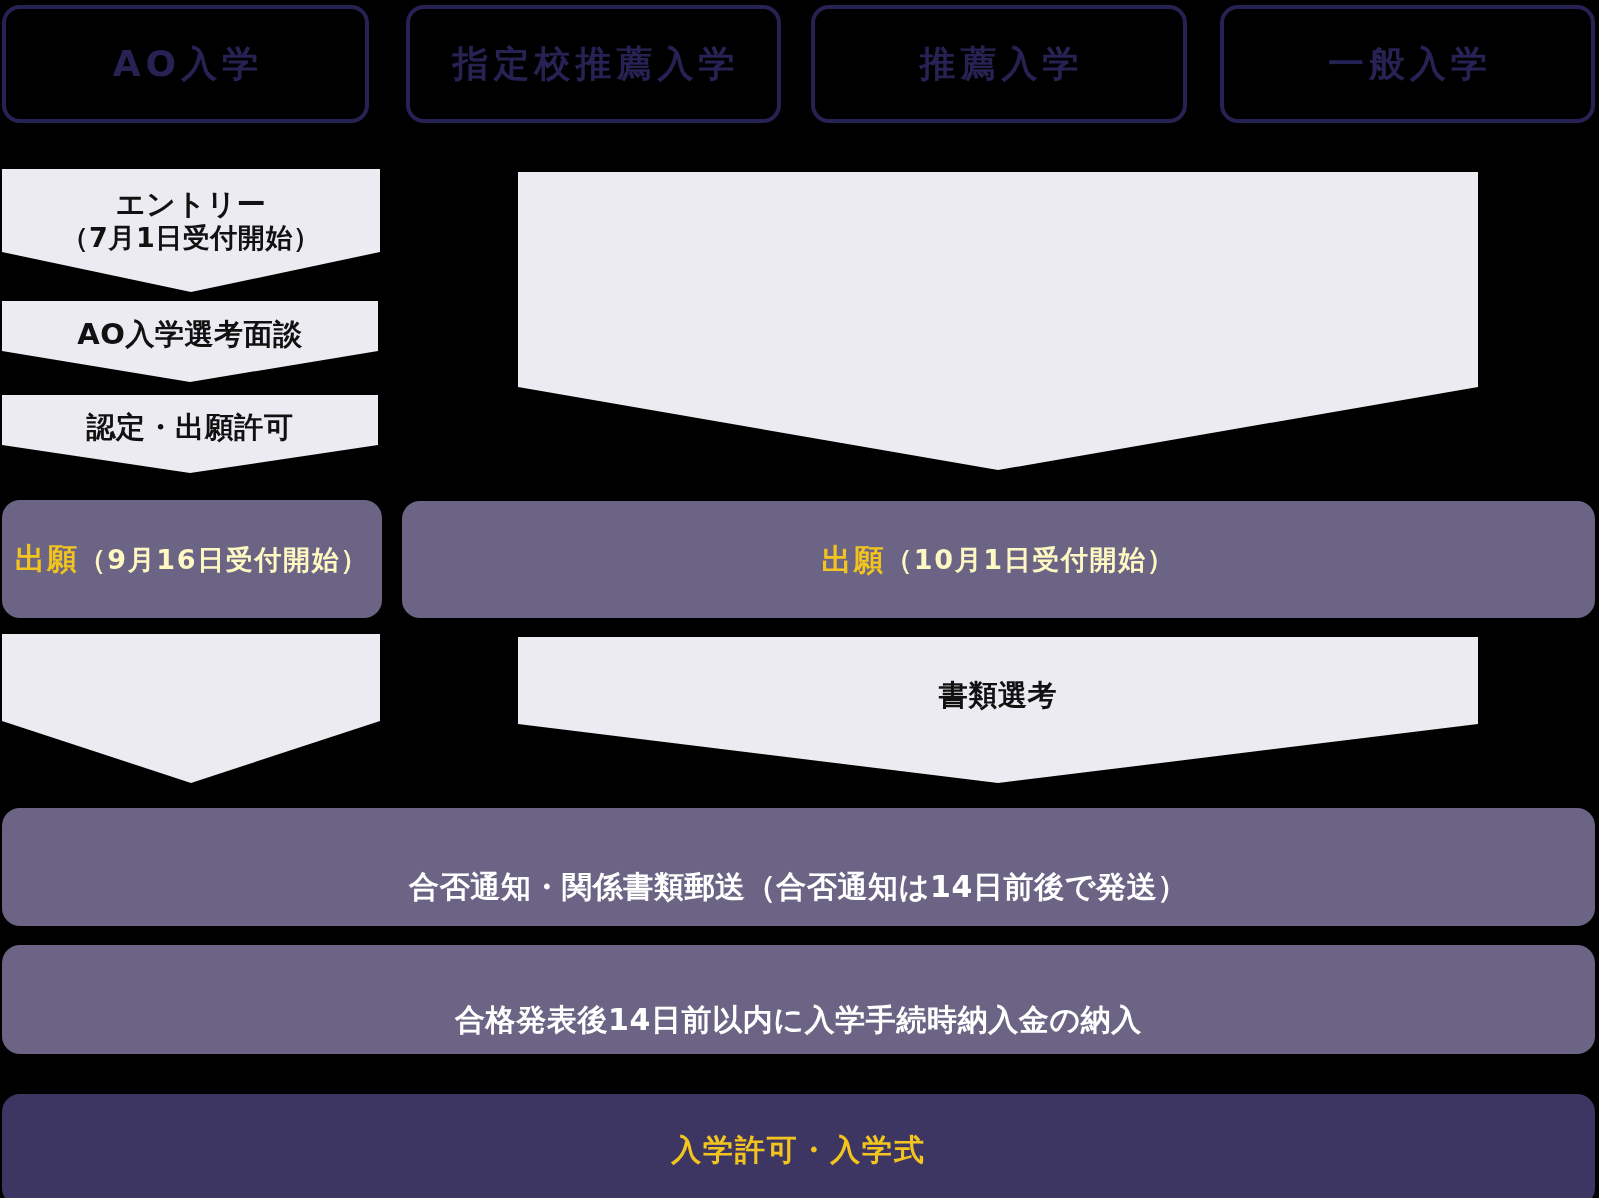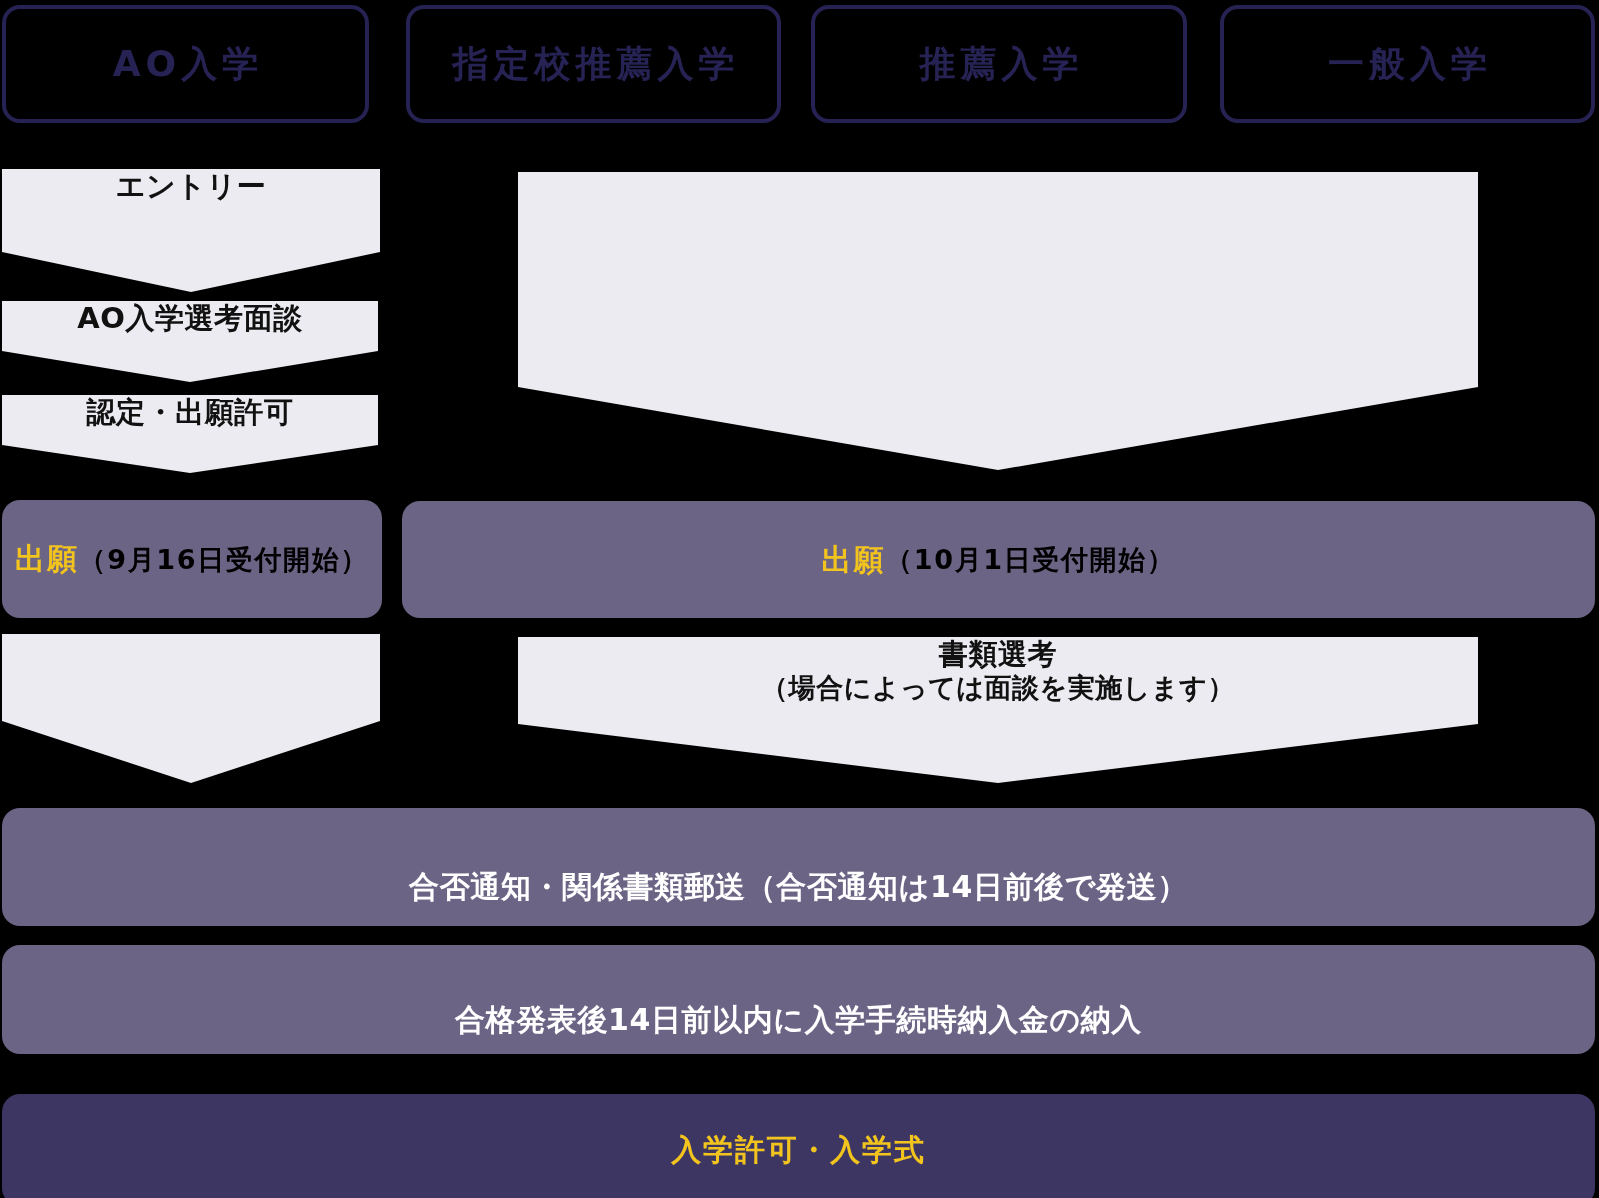--- a/index.html
+++ b/index.html
@@ -18,37 +18,37 @@
     box-sizing:border-box;
     display:flex;align-items:center;justify-content:center;
     color:#262253;font-size:36px;letter-spacing:0.14em;text-indent:0.14em;
     background:transparent;
   }
   
   .arrow{
     position:absolute;
     background:#ECEBF1;
     clip-path:polygon(0 0,100% 0,100% calc(100% - var(--d)),50% 100%,0 calc(100% - var(--d)));
-    display:flex;flex-direction:column;align-items:center;
+    display:flex;flex-direction:column;align-items:center;justify-content:center;
     padding-bottom:calc(var(--d)/2);
     box-sizing:border-box;
     color:#111111;text-align:center;
   }
   .arrow .l1{font-size:29px;line-height:34px;letter-spacing:0.02em;}
   .arrow .l2{font-size:27px;line-height:33px;letter-spacing:0.02em;}
   
   .pbox{
     position:absolute;
     background:#6C6485;border-radius:18px;
     display:flex;align-items:center;justify-content:center;
     text-align:center;box-sizing:border-box;
   }
   .pbox.dark{background:#3D3663;margin-top:14px;}
   .pbox .yellow1{color:#F2C41D;font-size:30px;line-height:34px;letter-spacing:0.06em;}
-  .pbox .yellow2{color:#000000;font-size:27px;line-height:33px;letter-spacing:0.06em;}
+  .pbox .yellow2{color:#fef9c3;font-size:27px;line-height:33px;letter-spacing:0.06em;}
   .pbox .white1{color:#FFFFFF;font-size:30px;line-height:36px;letter-spacing:0.02em;margin-top:40px;}
 </style>
 </head>
 <body>
 
 <div class="canvas">
 
   <div class="hbox" style="left:2px;width:367px">
     <span>AO入学</span>
   </div>
@@ -57,20 +57,21 @@
   </div>
   <div class="hbox" style="left:1220px;width:375px">
     <span>一般入学</span>
   </div>
   <div class="hbox" style="left:811px;width:376px">
     <span>推薦入学</span>
   </div>
 
   <div class="arrow" style="left:2px;top:169px;width:378px;height:123px;--d:40px">
     <div class="l1">エントリー</div>
+    <div class="l2">（7月1日受付開始）</div>
   </div>
 
   <div class="arrow" style="left:2px;top:301px;width:376px;height:81px;--d:31px">
     <div class="l1">AO入学選考面談</div>
   </div>
 
   <div class="arrow" style="left:2px;top:395px;width:376px;height:78px;--d:28px">
     <div class="l1">認定・出願許可</div>
   </div>
 
@@ -83,21 +84,20 @@
 
   <div class="pbox" style="left:402px;top:501px;width:1193px;height:117px">
     <div class="yellow1">出願</div>
     <div class="yellow2">（10月1日受付開始）</div>
   </div>
 
   <div class="arrow" style="left:2px;top:634px;width:378px;height:149px;--d:62px"></div>
 
   <div class="arrow" style="left:518px;top:637px;width:960px;height:146px;--d:59px">
     <div class="l1">書類選考</div>
-    <div class="l2">（場合によっては面談を実施します）</div>
   </div>
 
   <div class="pbox" style="left:2px;top:808px;width:1593px;height:118px">
     <div class="white1">合否通知・関係書類郵送（合否通知は14日前後で発送）</div>
   </div>
 
   <div class="pbox" style="left:2px;top:945px;width:1593px;height:109px">
     <div class="white1">合格発表後14日前以内に入学手続時納入金の納入</div>
   </div>
 

